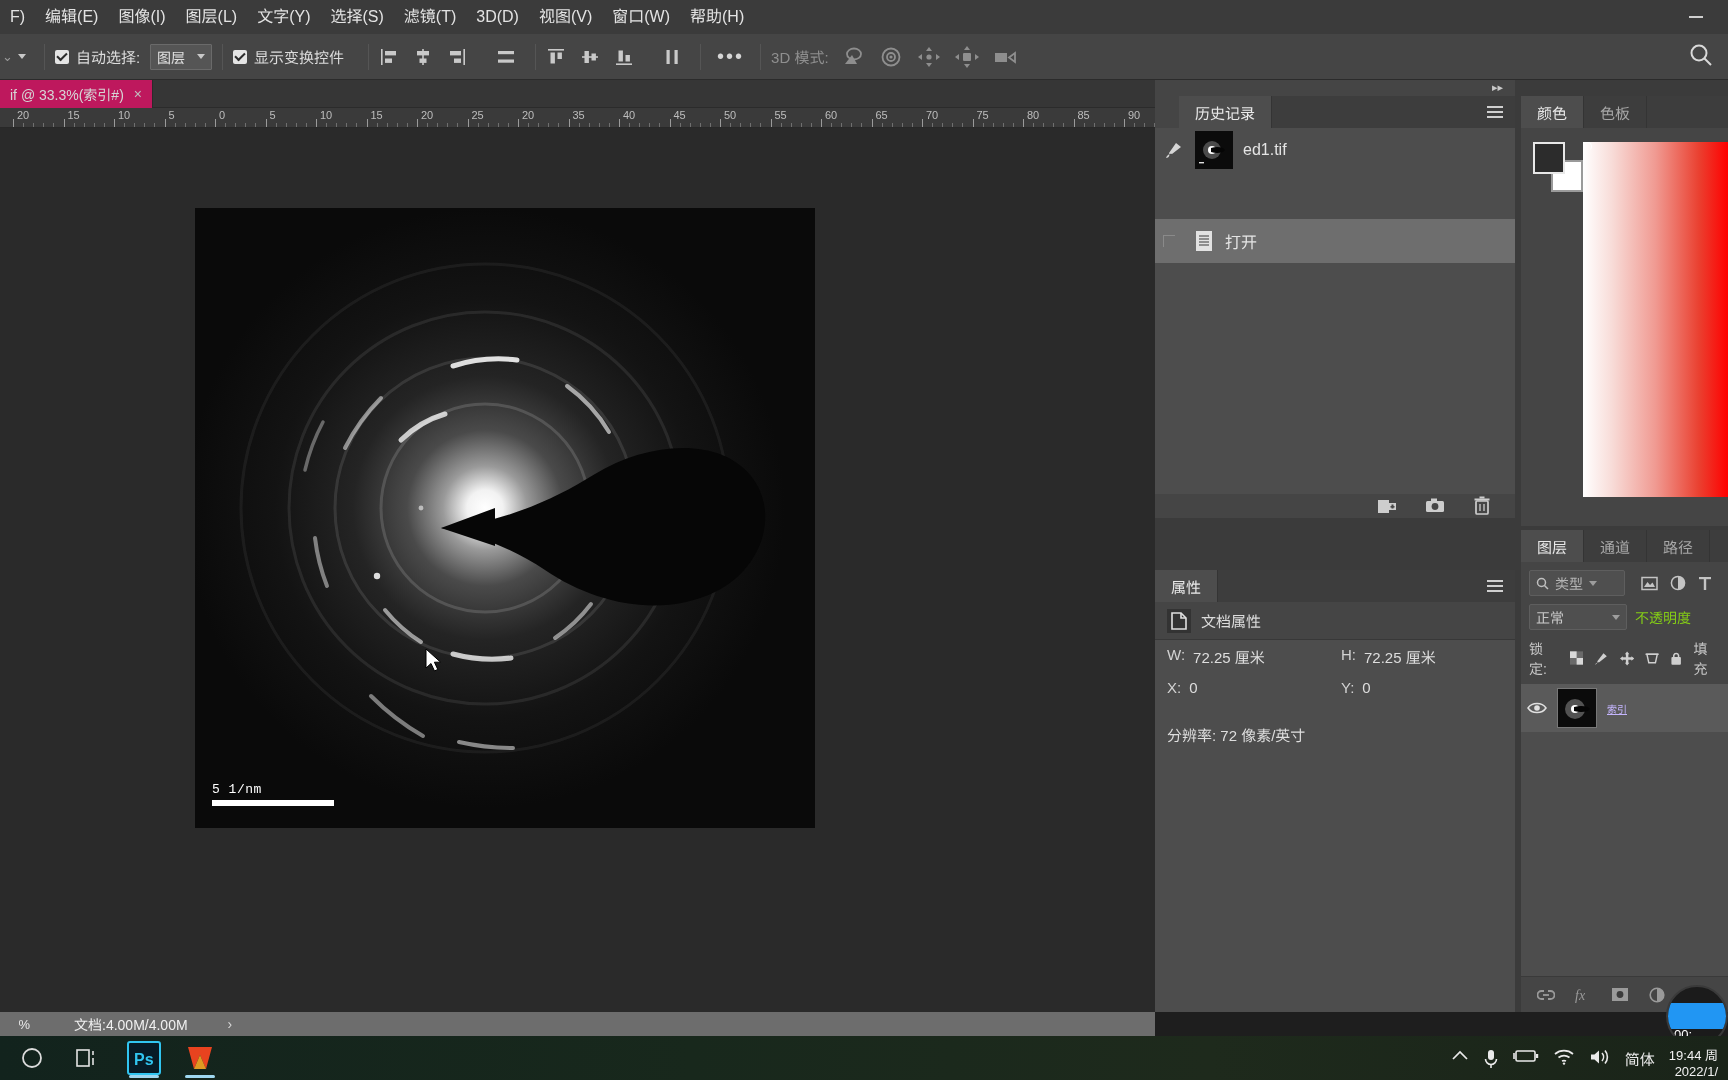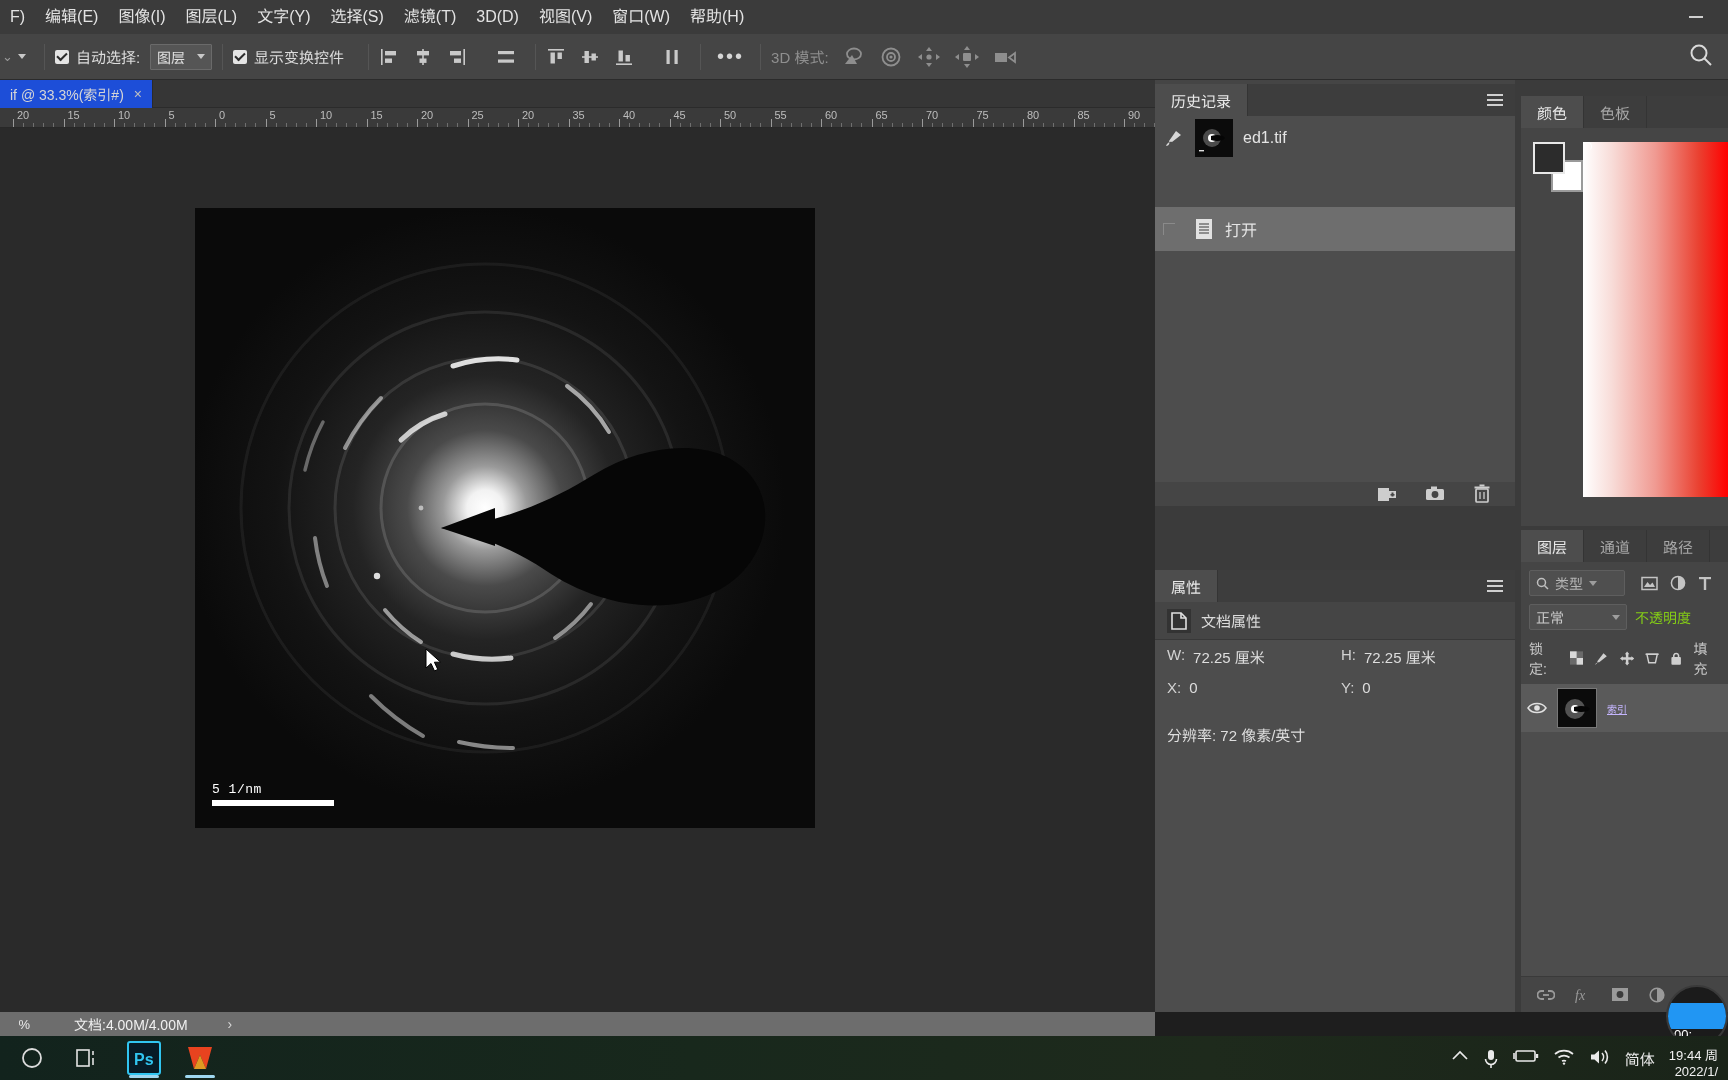--- a/index.html
+++ b/index.html
@@ -59,21 +59,21 @@
   .ob-3dlabel { color: #8f8f8f; font-size: 15px; }
   .ob-3d-icons { display:flex; align-items:center; gap: 14px; margin-left: 12px;}
   .search-btn { position:absolute; right: 14px; top: 8px; }
 
   
   .tabstrip {
     position: absolute; left: 0; top: 80px; width: 1155px; height: 28px;
     background: #363636; border-bottom: 1px solid #2b2b2b;
   }
   .doc-tab {
-    position: absolute; left: 0; top: 0; height: 28px; background: #1d4ed8;
+    position: absolute; left: 0; top: 0; height: 28px; background: #be185d;
     display: flex; align-items: center; padding: 0 10px; gap: 10px;
     border-right: 1px solid #2b2b2b;
   }
   .doc-tab .t { color: #d6d6d6; font-size: 14px; white-space: nowrap; }
   .doc-tab .x { color: #c0c0c0; font-size: 14px; }
 
   
   .ruler-h {
     position: absolute; left: 0; top: 108px; width: 1155px; height: 20px;
     background: #3a3a3a; border-bottom: 1px solid #282828; overflow: hidden;
@@ -122,21 +122,21 @@
   .ptab {
     display:flex; align-items:center; padding: 0 16px; font-size: 15px; color: #a7a7a7;
     background: #3d3d3d; border-right: 1px solid #343434;
   }
   .ptab.active { background: #4d4d4d; color: #e9e9e9; }
   .ptab-filler { flex: 1; background: #3d3d3d; position: relative; }
   .hamburger { position:absolute; right: 12px; top: 10px; width: 16px; height: 12px; }
   .hamburger i { display:block; height:2px; background:#cfcfcf; margin-bottom: 3px;}
 
   
-  .history { left: 1155px; top: 84px; width: 360px; height: 422px; }
+  .history { left: 1155px; top: 96px; width: 360px; height: 422px; padding-left: 24px; }
   .history-body { position:absolute; left:0; top:32px; width:360px; height:366px; background:#4d4d4d;}
   .hist-row { display:flex; align-items:center; height: 44px; padding-left: 8px; gap: 10px;}
   .hist-row.selected { background: #6e6e6e; margin-top: 47px; }
   .hist-thumb {
     width: 38px; height: 38px; background:#111; flex:none; position:relative; overflow:hidden;
   }
   .hist-name { color: #e4e4e4; font-size: 16px; }
   .hist-footer {
     position:absolute; left:0; bottom:0; width: 360px; height: 24px; background: #454545;
     display:flex; align-items:center; justify-content:flex-end; gap: 28px; padding-right: 24px;

